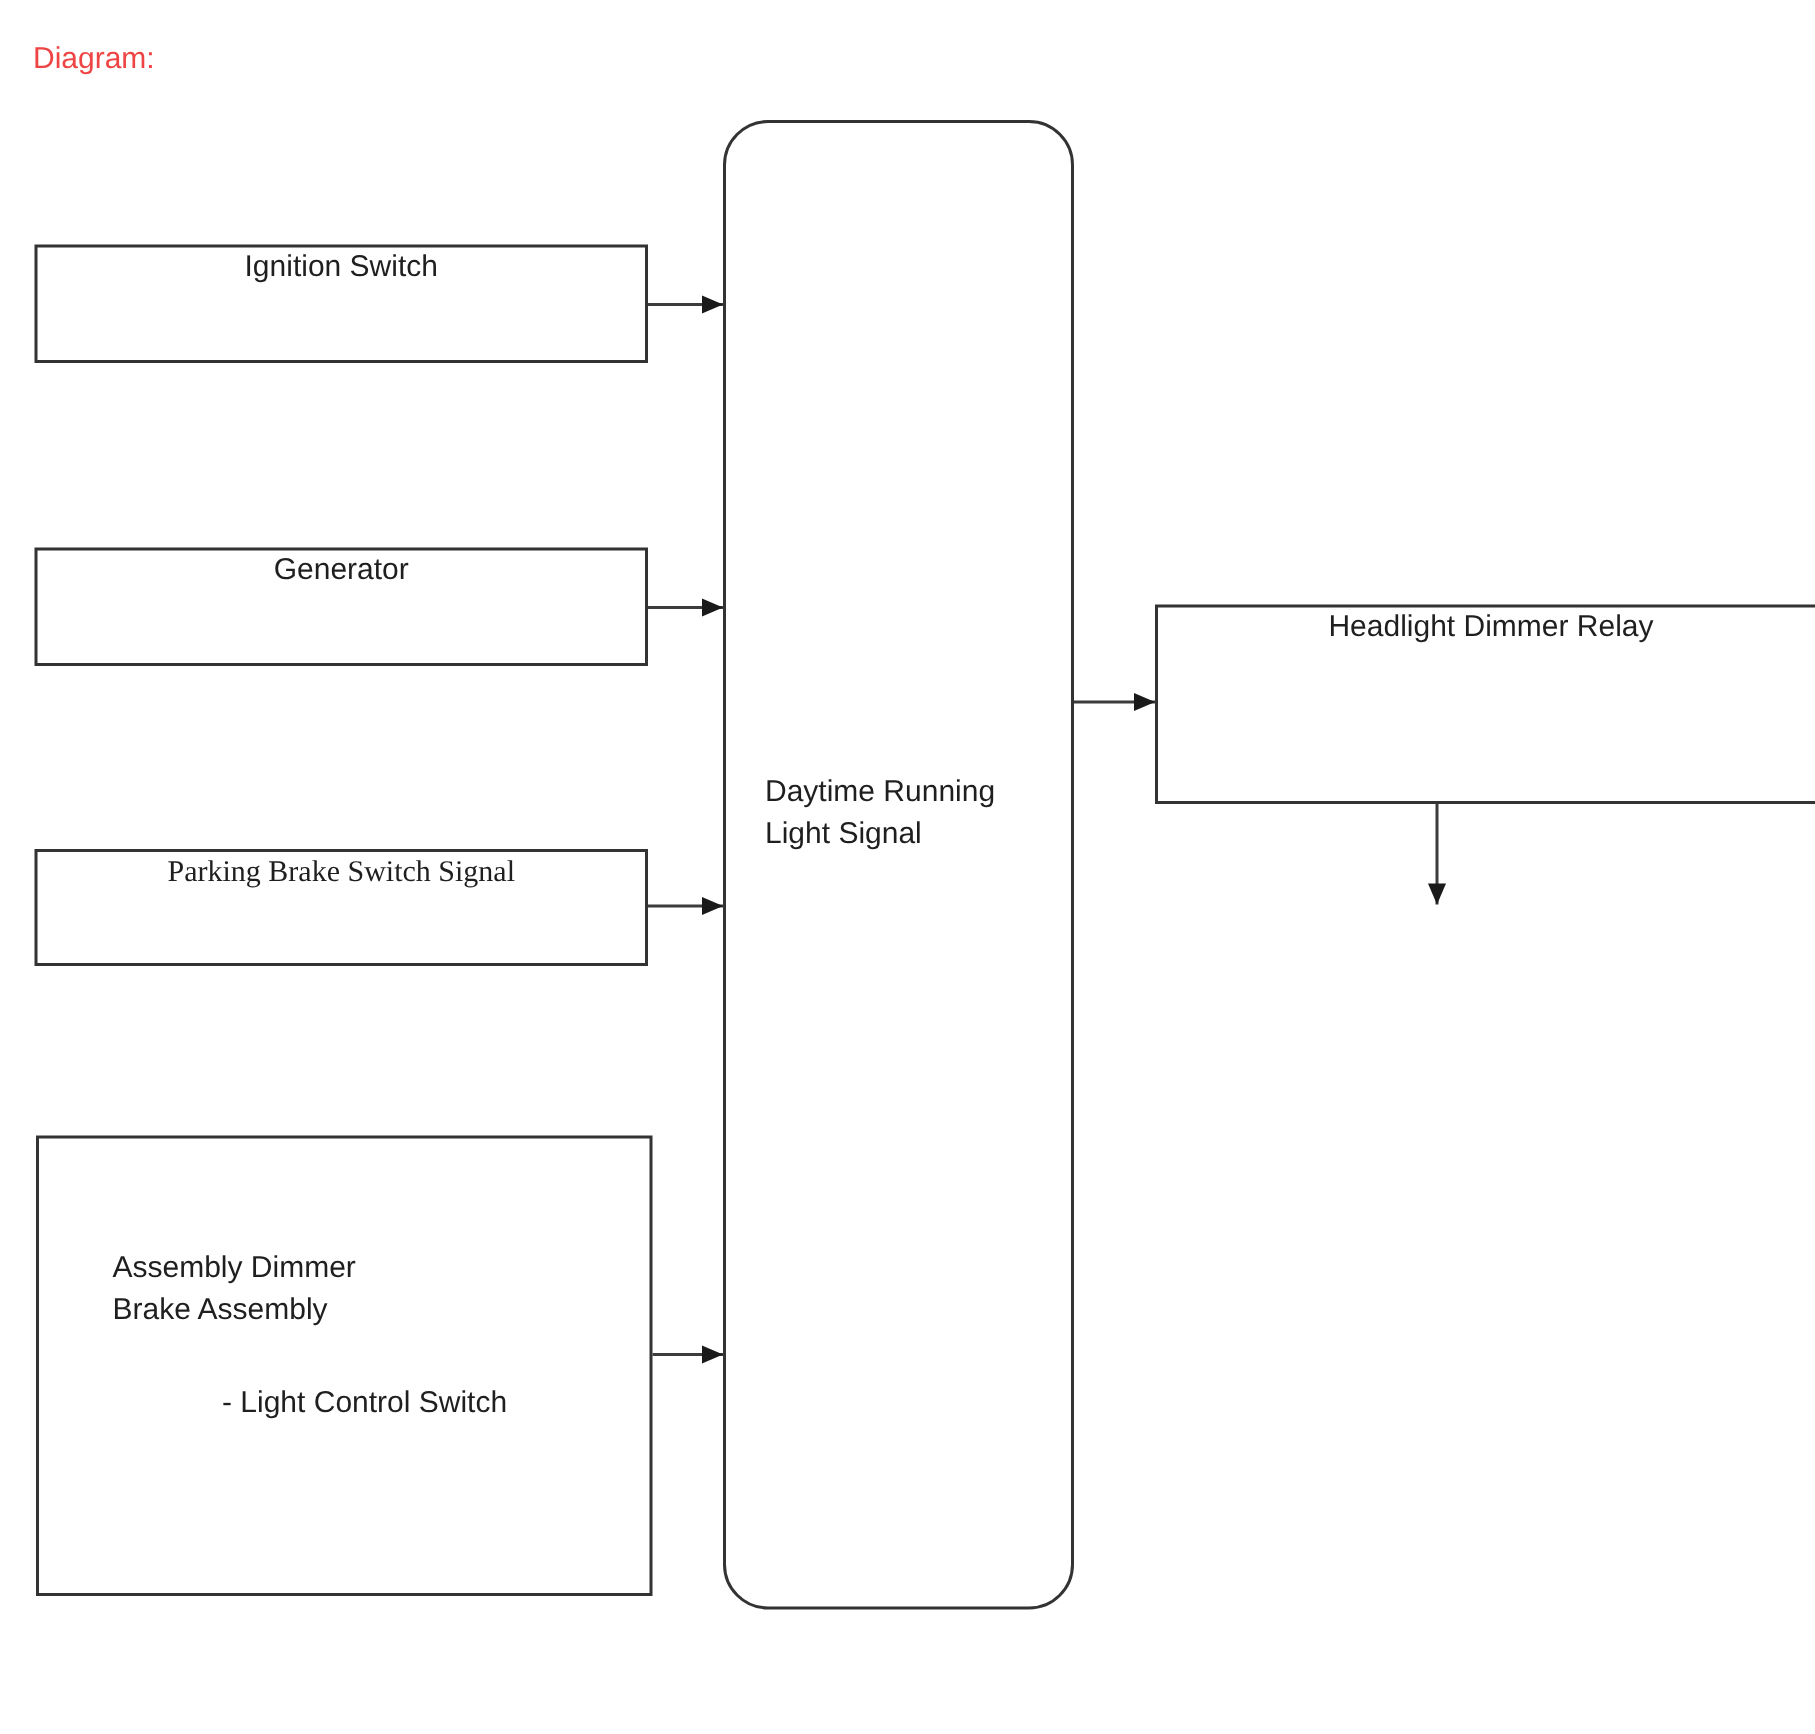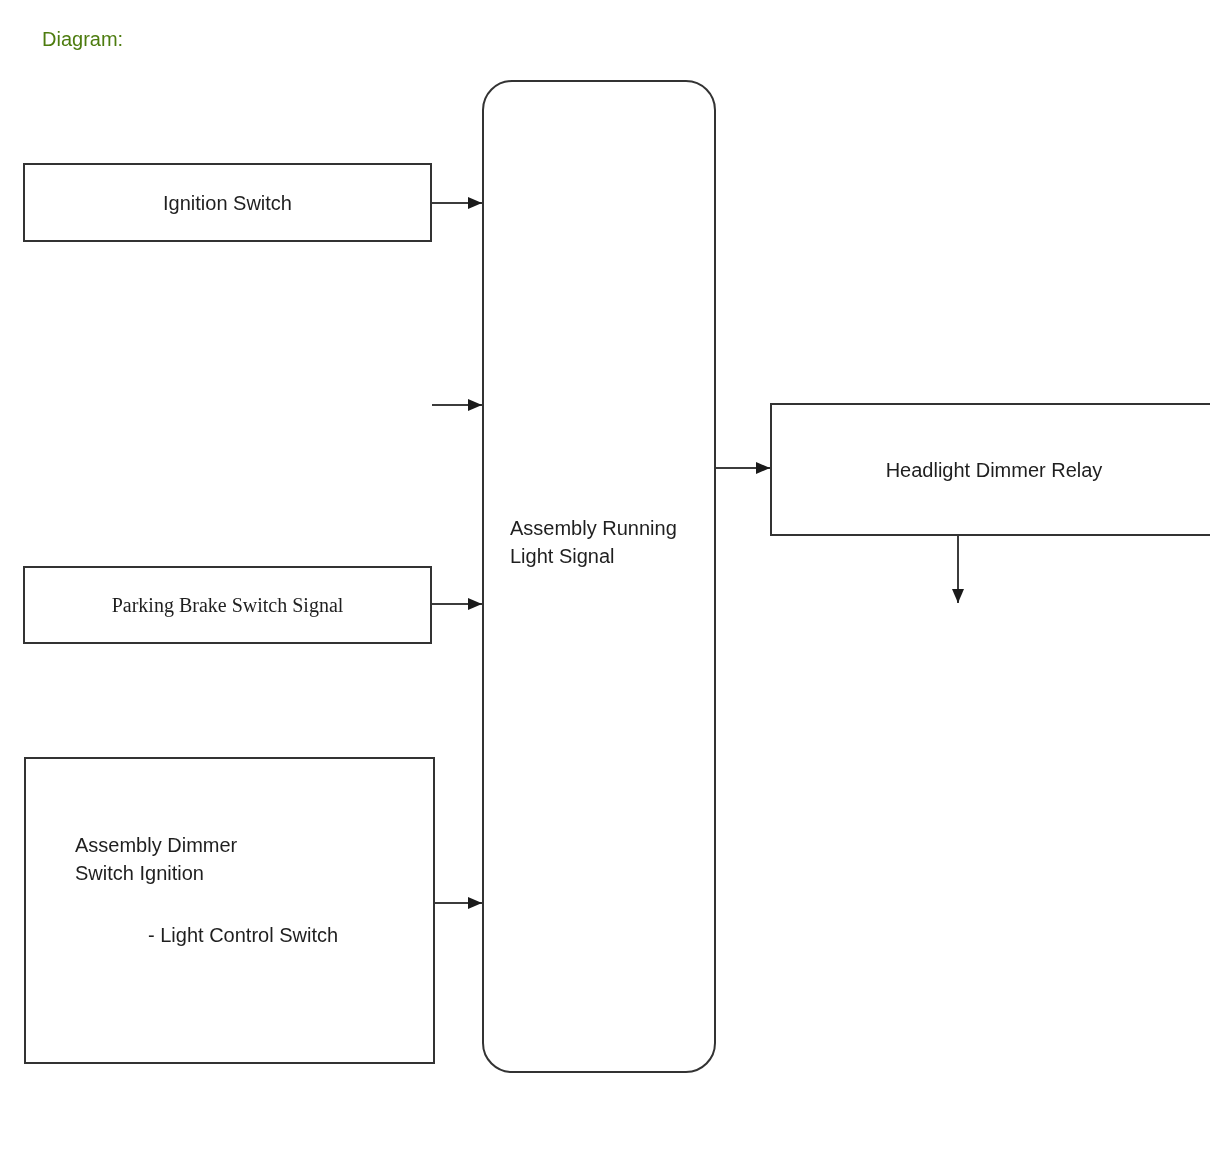--- a/index.html
+++ b/index.html
@@ -15,30 +15,28 @@
     font-family: "Liberation Sans", sans-serif;
     color: #1f1f1f;
     font-size: 20px;
     overflow: hidden;
   }
   .diagram-title {
     position: absolute;
     left: 22px;
     top: 28px;
     font-size: 20px;
-    color: #4d7c0f;
-    margin-left: 20px;
+    color: #ef4444;
   }
   .node {
     position: absolute;
     box-sizing: border-box;
     border: 2.5px solid #333333;
     background: #ffffff;
     display: flex;
-    align-items: center;
     justify-content: center;
     text-align: center;
   }
   .node .node-label {
     padding: 0 10px;
     line-height: 26px;
   }
   .rounded-node {
     position: absolute;
     box-sizing: border-box;
@@ -122,35 +120,38 @@
 <body>
 
 <div class="canvas">
 
   <div class="diagram-title">Diagram:</div>
 
   <div class="node" id="node-ignition">
     <span class="node-label">Ignition Switch</span>
   </div>
 
+  <div class="node" id="node-generator">
+    <span class="node-label">Generator</span>
+  </div>
 
   <div class="node" id="node-parking">
     <span class="node-label">Parking Brake Switch Signal</span>
   </div>
 
   <div class="node" id="node-assembly"></div>
   <div class="assembly-label">
     <span>Assembly Dimmer</span>
-    <span>Switch Ignition</span>
+    <span>Brake Assembly</span>
   </div>
   <div class="assembly-sub-label">- Light Control Switch</div>
 
   <div class="rounded-node" id="node-center"></div>
   <div class="center-label">
-    <span>Assembly Running</span>
+    <span>Daytime Running</span>
     <span>Light Signal</span>
   </div>
 
   <div class="node" id="node-relay">
     <span class="node-label">Headlight Dimmer Relay</span>
   </div>
 
 
   <div class="arrow-h" id="arrow-ignition"></div>
   <div class="arrow-h" id="arrow-generator"></div>

